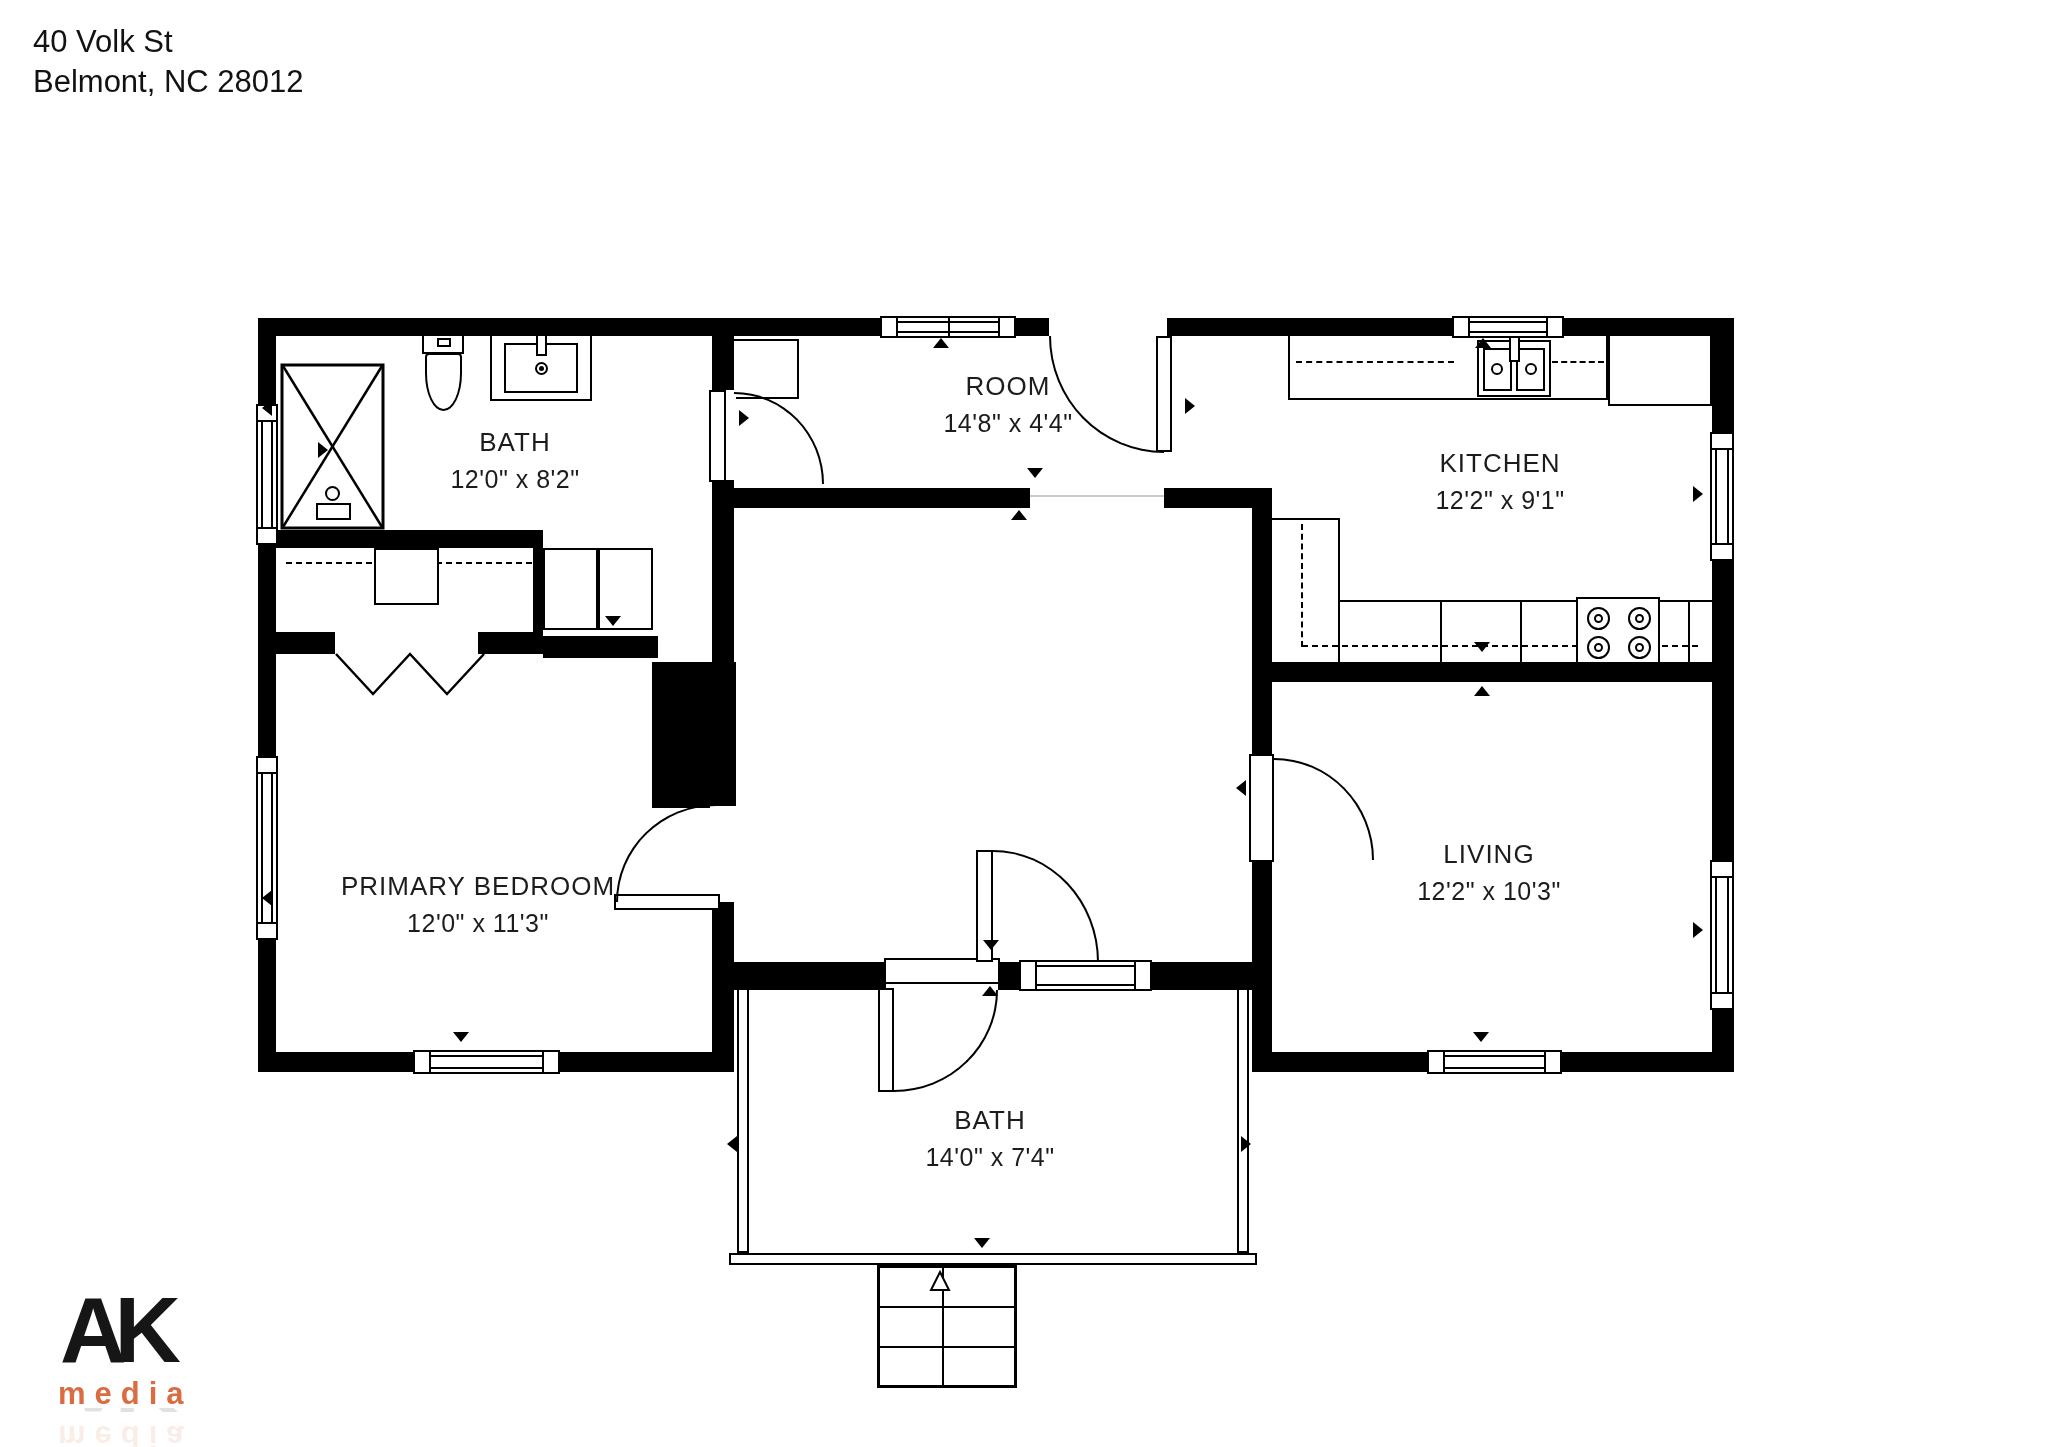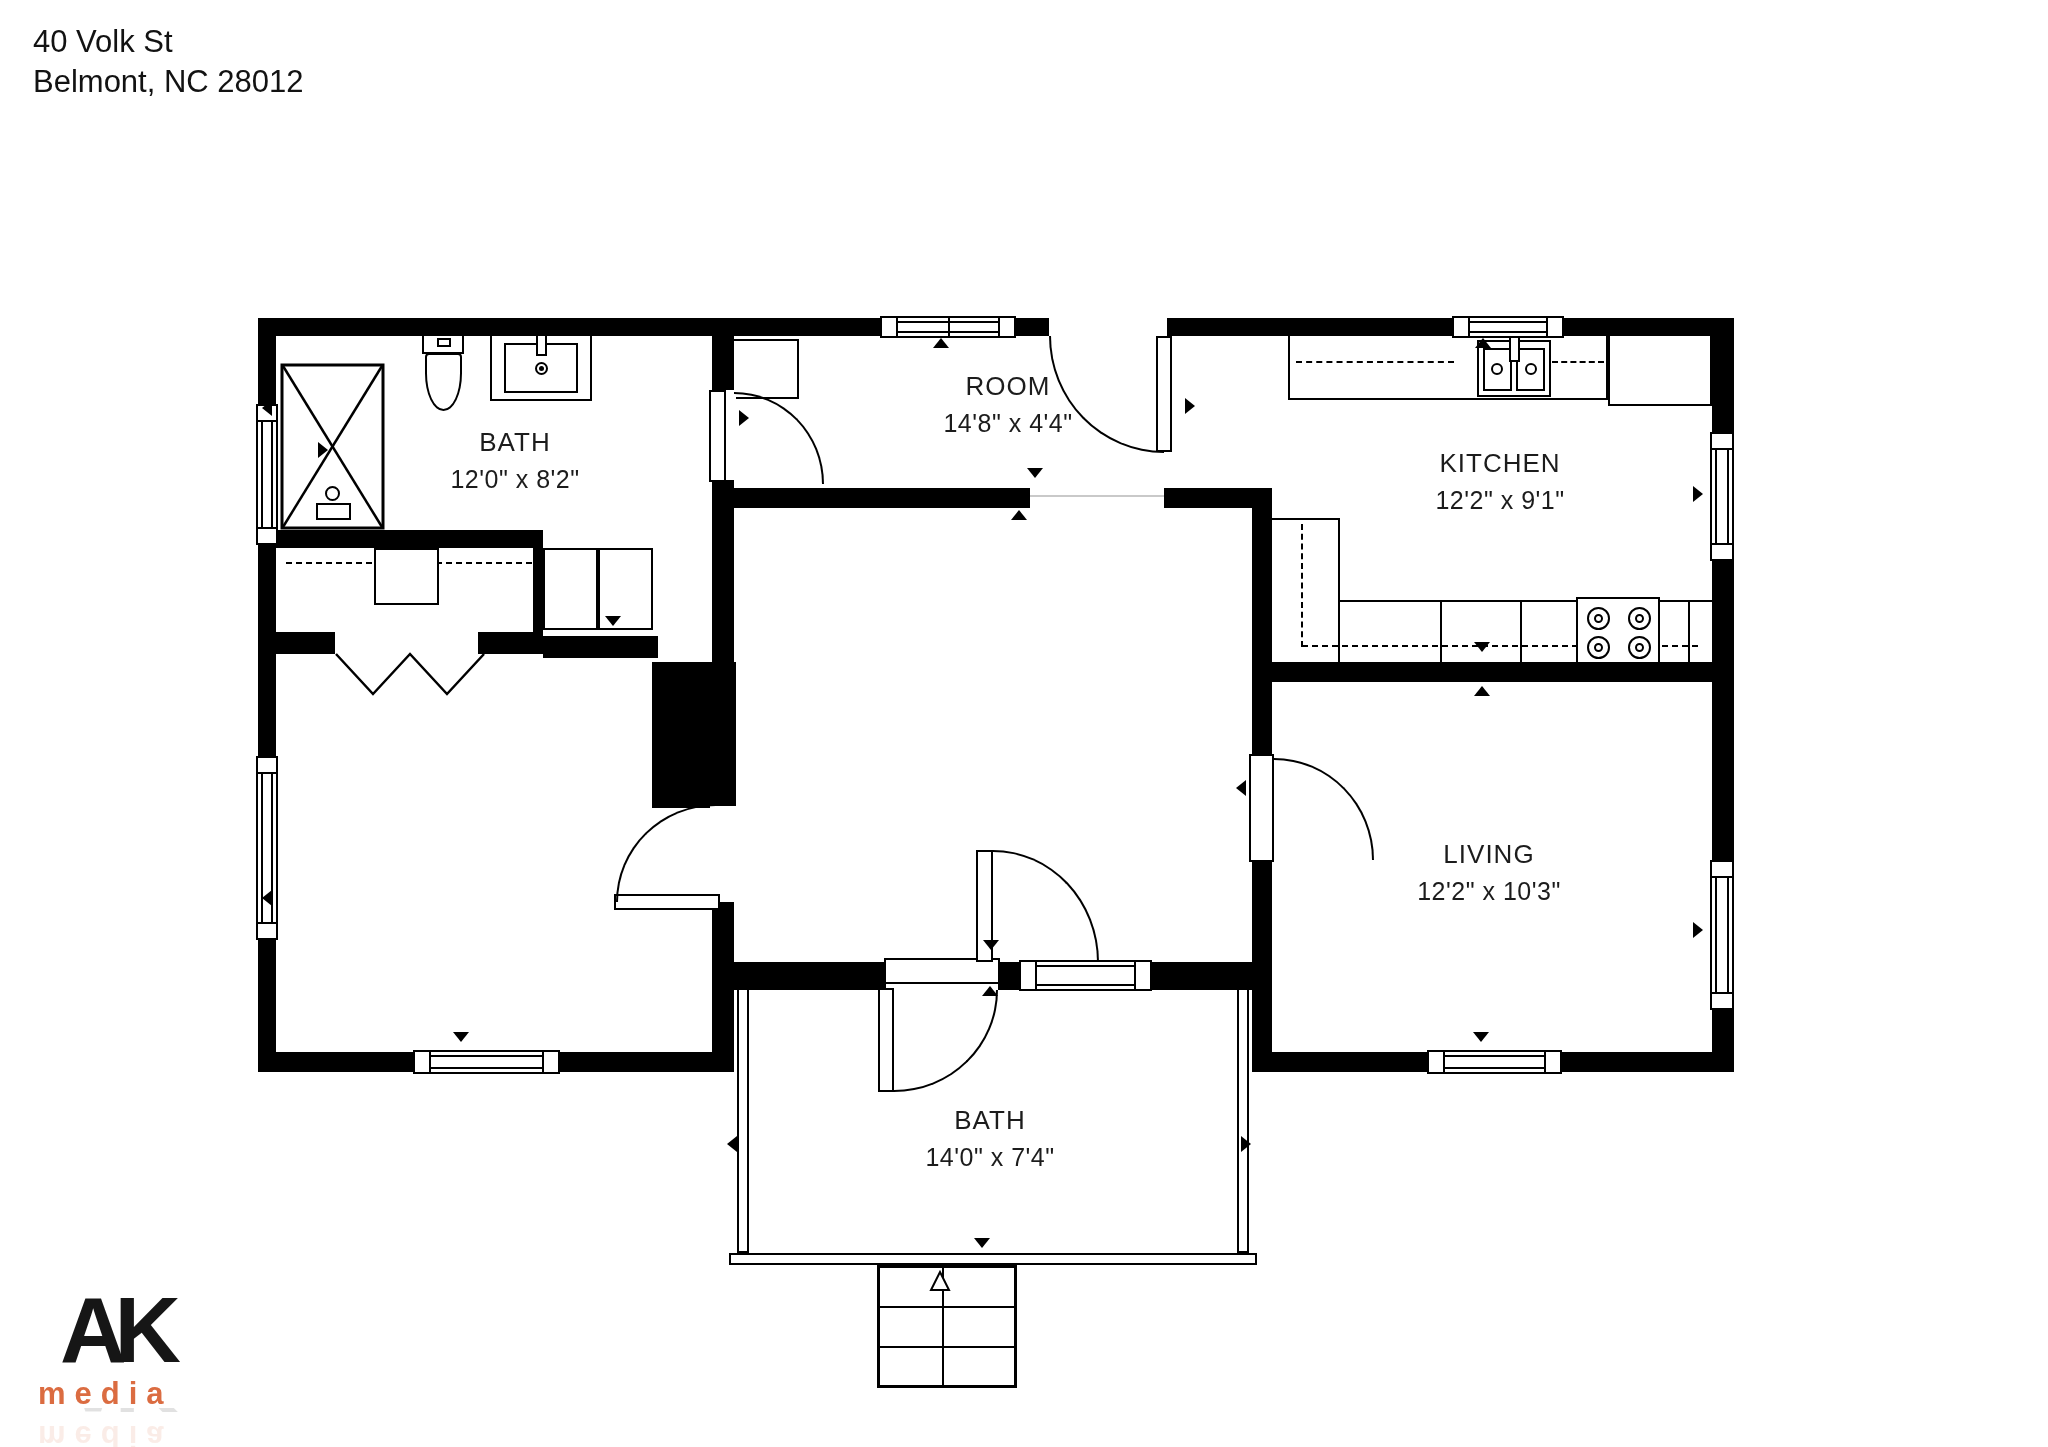--- a/index.html
+++ b/index.html
@@ -47,21 +47,21 @@
   .tl{border-top:8px solid transparent;border-bottom:8px solid transparent;border-right:10px solid #000;}
   .tr{border-top:8px solid transparent;border-bottom:8px solid transparent;border-left:10px solid #000;}
   
   .address{position:absolute;left:33px;top:22px;color:#121212;font-size:31px;line-height:40px;}
   .room-label{position:absolute;transform:translate(-50%,-50%);text-align:center;color:#1c1c1c;white-space:nowrap;}
   .rname{font-size:26px;letter-spacing:1px;}
   .rdims{font-size:25px;margin-top:7px;letter-spacing:0.5px;}
   
   .logo{position:absolute;left:38px;top:1292px;width:230px;}
   .logo-ak{font-size:92px;font-weight:bold;letter-spacing:-12px;color:#161616;line-height:76px;padding-left:22px;}
-  .logo-media{font-size:31px;font-weight:bold;letter-spacing:9px;color:#db6c41;margin-top:8px;}
+  .logo-media{font-size:31px;font-weight:bold;letter-spacing:9px;color:#db6c41;margin-top:8px;margin-left:20px;}
   .logo-reflection{position:absolute;left:38px;top:1408px;width:230px;height:46px;overflow:hidden;opacity:0.12;transform:scaleY(-1);}
 </style>
 </head>
 <body>
 
 <div class="address">
   <div>40 Volk St</div>
   <div>Belmont, NC  28012</div>
 </div>
 
@@ -260,20 +260,24 @@
     <div class="rdims">12'0" x 8'2"</div>
   </div>
   <div class="room-label" style="left:1008px;top:404px;">
     <div class="rname">ROOM</div>
     <div class="rdims">14'8" x 4'4"</div>
   </div>
   <div class="room-label" style="left:1500px;top:481px;">
     <div class="rname">KITCHEN</div>
     <div class="rdims">12'2" x 9'1"</div>
   </div>
+  <div class="room-label" style="left:478px;top:904px;">
+    <div class="rname">PRIMARY BEDROOM</div>
+    <div class="rdims">12'0" x 11'3"</div>
+  </div>
   <div class="room-label" style="left:1489px;top:872px;">
     <div class="rname">LIVING</div>
     <div class="rdims">12'2" x 10'3"</div>
   </div>
   <div class="room-label" style="left:990px;top:1138px;">
     <div class="rname">BATH</div>
     <div class="rdims">14'0" x 7'4"</div>
   </div>
 </div>
 

